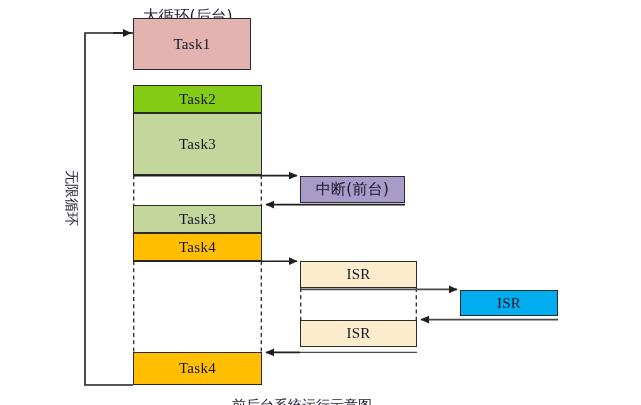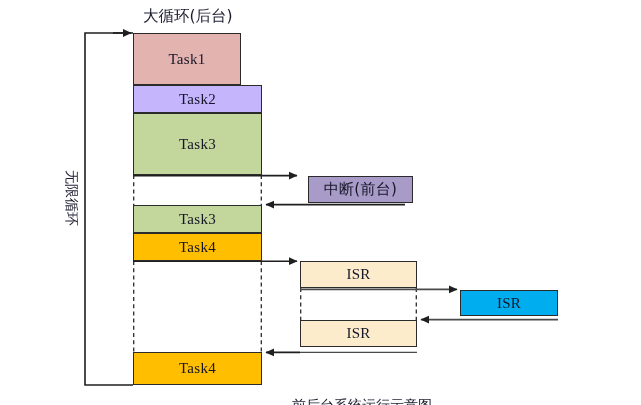--- a/index.html
+++ b/index.html
@@ -13,21 +13,20 @@
     position: relative;
     overflow: hidden;
     font-family: "Liberation Serif", "DejaVu Serif", serif;
     color: #1a1a2e;
   }
   #diagram-root {
     position: absolute;
     left: 0; top: 0;
     width: 641px;
     height: 405px;
-    text-align: right;
   }
   .svg-layer {
     position: absolute;
     left: 0; top: 0;
     width: 641px;
     height: 405px;
   }
   .box {
     position: absolute;
     box-sizing: border-box;
@@ -122,33 +121,33 @@
     <g>
       <path d="M300,352.4 L266,352.4" fill="none" stroke="#1f1f1f" stroke-width="1.6" marker-end="url(#arrowLeft)"></path>
       <path d="M300,352.4 L417,352.4" fill="none" stroke="#4a4a4a" stroke-width="1.2"></path>
     </g>
   </svg>
 
   <div class="caption" style="left:143px; top:6px;">大循环(后台)</div>
 
   <div class="vlabel" style="left:80px; top:170px;">无限循环</div>
 
-  <div class="box" style="left:133px; top:33px; width:108px; height:52px; background:#e3b3b0;">Task1</div>
+  <div class="box" style="left:133px; top:18px; width:118px; height:52px; background:#e3b3b0;">Task1</div>
 
-  <div class="box" style="left:133px; top:85px; width:129px; height:28px; background:#c4b5fd;">Task2</div>
+  <div class="box" style="left:133px; top:85px; width:129px; height:28px; background:#84cc16;">Task2</div>
 
   <div class="box" style="left:133px; top:113px; width:129px; height:62px; background:#c3d69b;">Task3</div>
 
   <div class="box" style="left:133px; top:205px; width:129px; height:28px; background:#c3d69b;">Task3</div>
 
   <div class="box" style="left:133px; top:233px; width:129px; height:28px; background:#ffbf00;">Task4</div>
 
   <div class="box" style="left:133px; top:352px; width:129px; height:33px; background:#ffbf00;">Task4</div>
 
-  <div class="box cjk" style="left:300px; top:176px; width:105px; height:27px; background:#a99bc8;margin-left:8px;">中断(前台)</div>
+  <div class="box cjk" style="left:300px; top:176px; width:105px; height:27px; background:#a99bc8;">中断(前台)</div>
 
   <div class="box" style="left:300px; top:261px; width:117px; height:27px; background:#fdeccb;">ISR</div>
 
   <div class="box" style="left:300px; top:320px; width:117px; height:27px; background:#fdeccb;">ISR</div>
 
 
   <div class="box" style="left:460px; top:290px; width:98px; height:26px; background:#00aeef;">ISR</div>
 
   <div class="bottom-caption" style="left:232px; top:397px; width:200px; height:8px;">前后台系统运行示意图</div>
 

